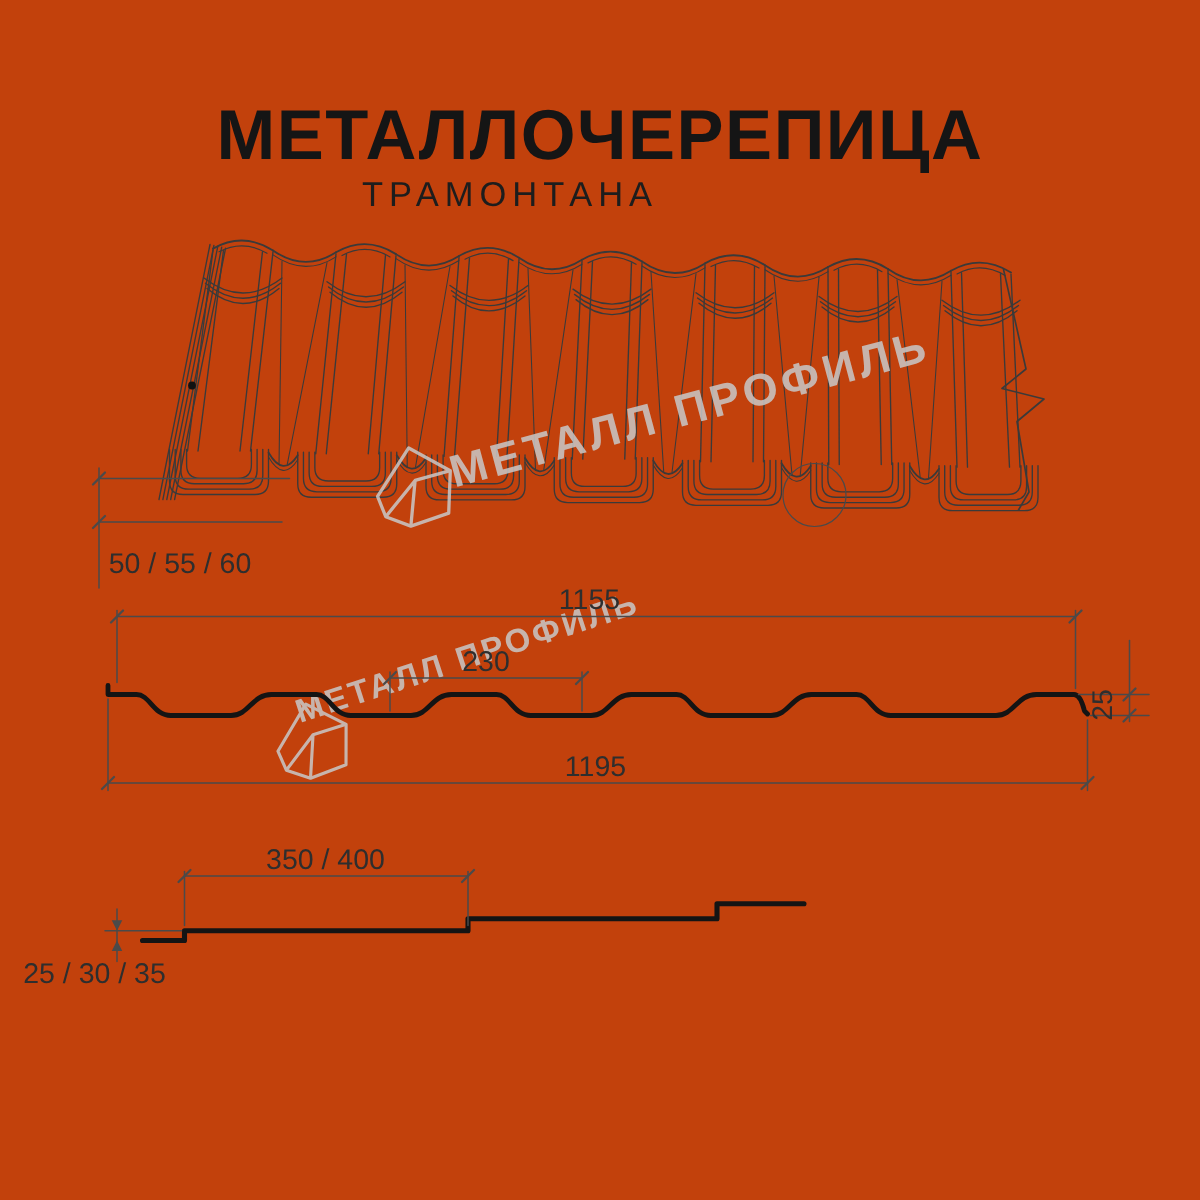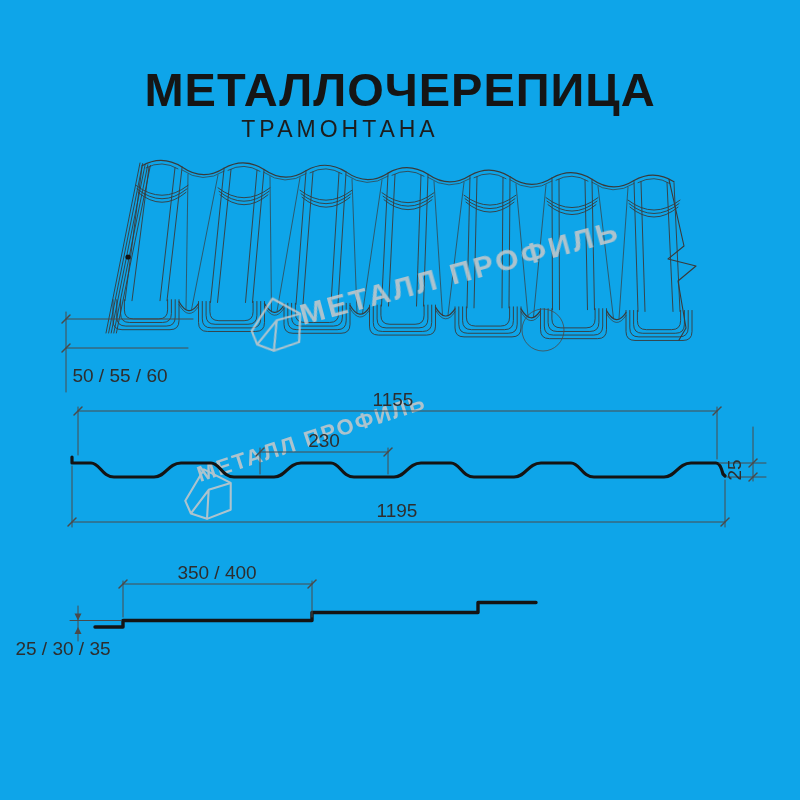--- a/index.html
+++ b/index.html
@@ -1,16 +1,16 @@
 <!DOCTYPE html>
 <html><head>
 <meta charset="utf-8">
 <style>
   html,body{margin:0;padding:0;background:#ffffff;}
-  #stage{position:relative;width:800px;height:800px;background:#0ea5e9;overflow:hidden;
+  #stage{position:relative;width:800px;height:800px;background:#c2410c;overflow:hidden;
          font-family:"Liberation Sans", sans-serif;}
   .title{position:absolute;left:0;top:62px;width:800px;text-align:center;
          font-size:47px;font-weight:800;letter-spacing:1px;color:#151515;}
   .subtitle{position:absolute;left:0;top:116px;width:680px;text-align:center;
          font-size:23px;font-weight:400;letter-spacing:4px;color:#1d1d1d;}
   svg{position:absolute;left:0;top:0;}
   text.dim{font-family:"Liberation Sans", sans-serif;font-size:19px;fill:#2e2e2e;}
   text.wm{font-family:"Liberation Sans", sans-serif;font-weight:bold;fill:#c9c9c9;}
 </style>
 </head>

